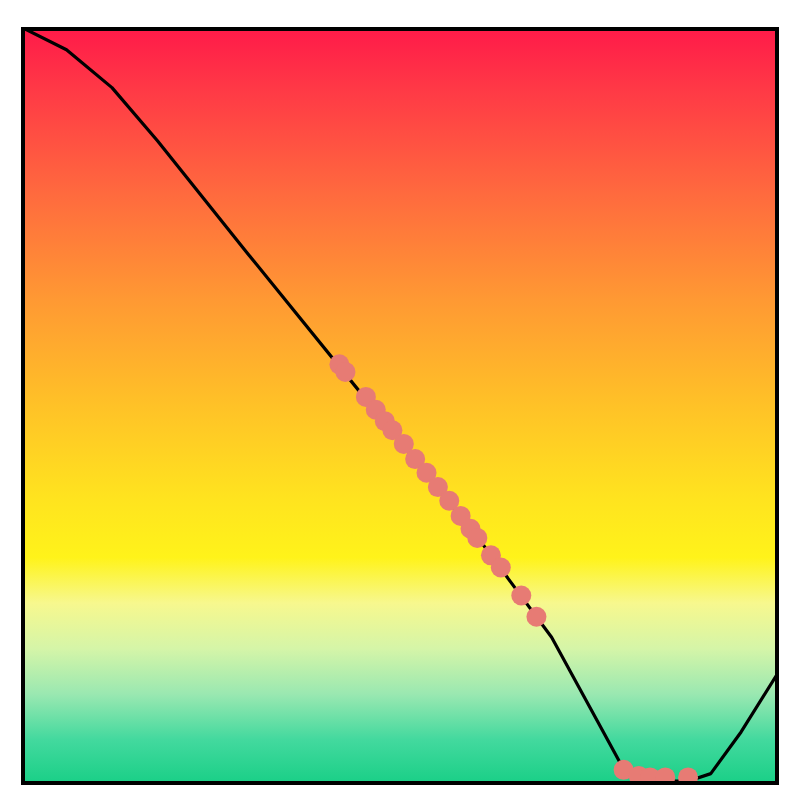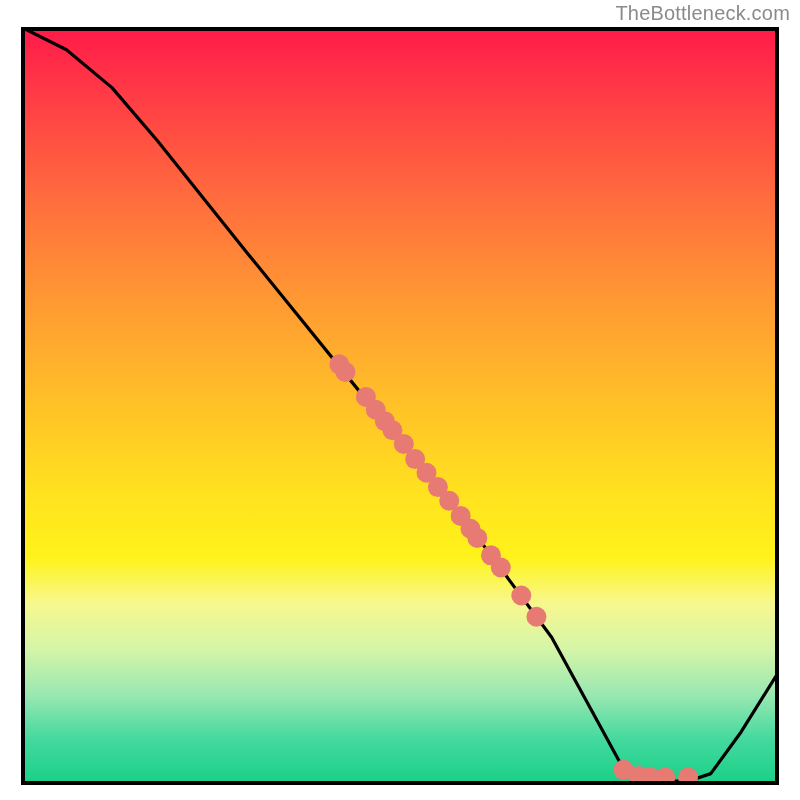--- a/index.html
+++ b/index.html
@@ -76,21 +76,20 @@
   .dot {
     fill: #e77b74;
     stroke: none;
   }
 </style>
 </head>
 <body>
 
 <div class="stage">
 
-  <div class="watermark">TheBottleneck.com</div>
 
   <div class="plot-frame">
     <div class="gradient-bg"></div>
 
     <svg class="overlay" viewBox="0 0 758 758" preserveAspectRatio="none">
       <path id="curve-path" class="curve" d="M0.00 0.00 L45.48 22.74 L90.96 60.64 L136.44 113.70 L227.40 227.40 L341.10 367.63 L454.80 507.86 L530.60 610.19 L576.08 693.57 L598.82 735.26 L617.77 754.21 L667.04 754.21 L689.78 746.63 L720.10 704.94 L758.00 644.30"></path>
       <g id="dots">
           <circle cx="318.36" cy="337.31" r="10" class="dot"></circle>
           <circle cx="324.42" cy="344.89" r="10" class="dot"></circle>
           <circle cx="344.89" cy="369.90" r="10" class="dot"></circle>

